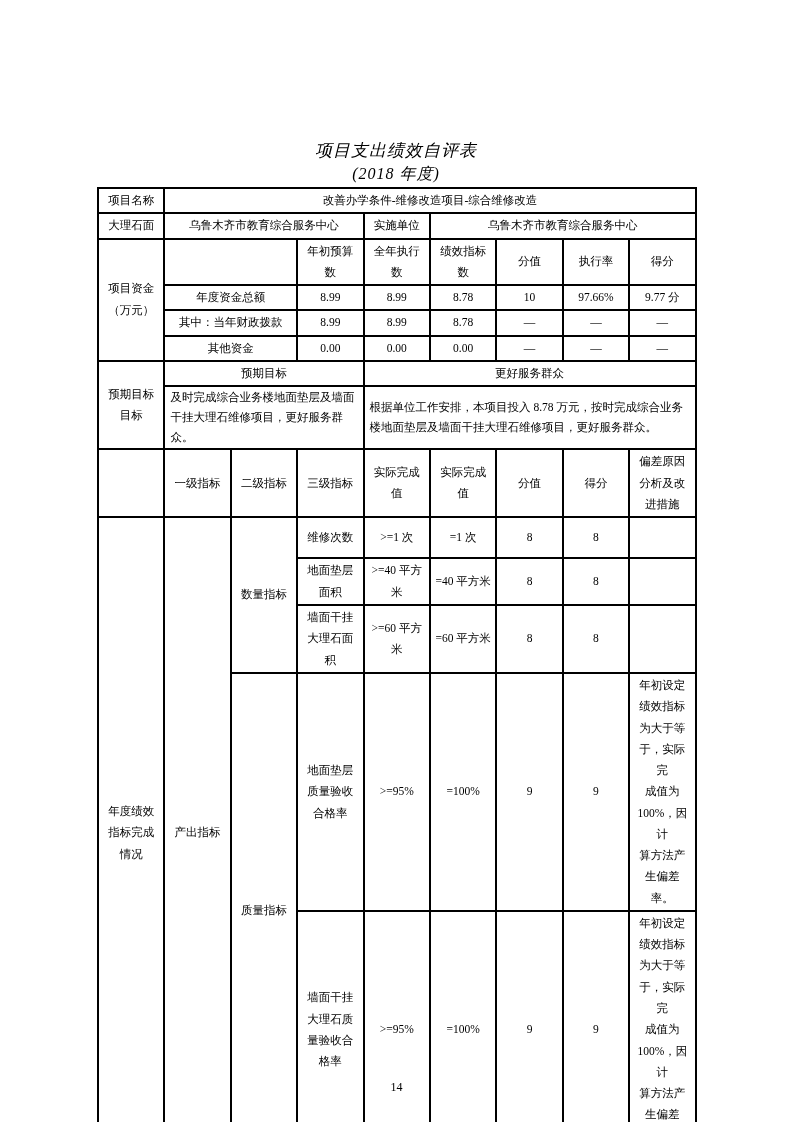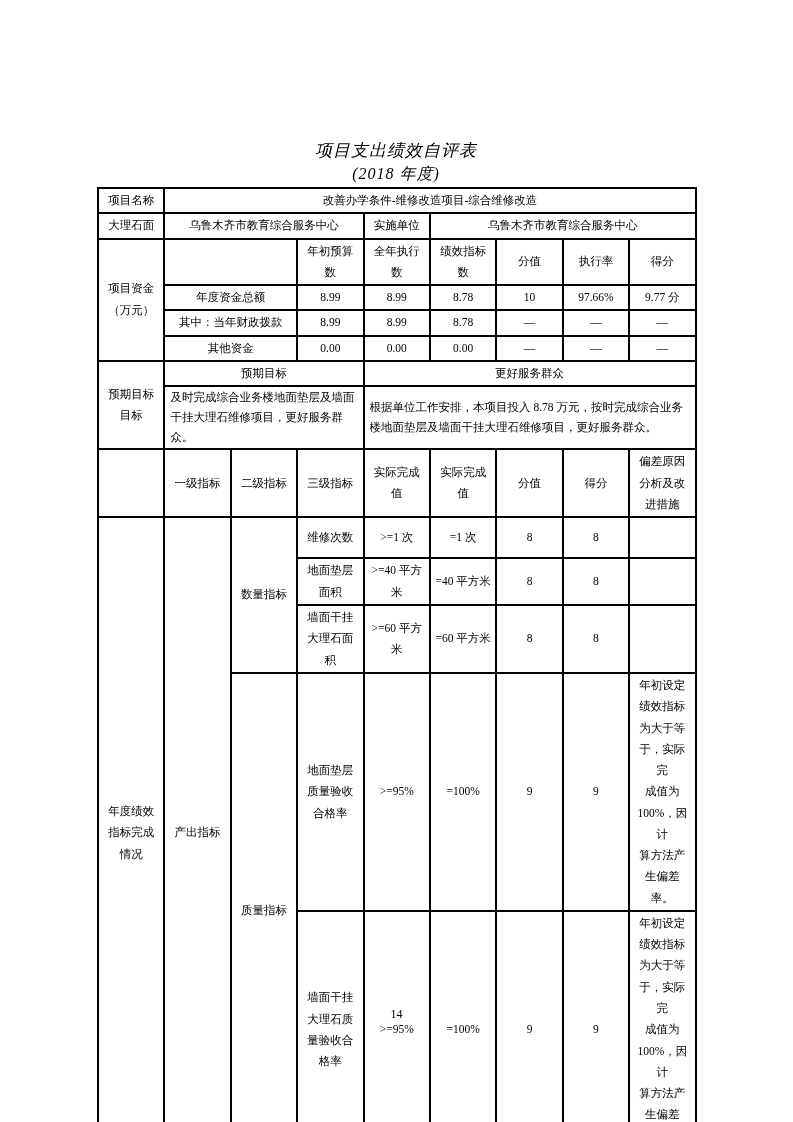--- a/index.html
+++ b/index.html
@@ -29,21 +29,21 @@
     white-space:pre-line;
     word-break:break-all;
     overflow:hidden;
   }
   .tbl td.goal-text{
     text-align:left;
     line-height:1.72;
     padding:1px 5px;
   }
   .page-number{
-    position:absolute;top:1007px;left:0;width:100%;
+    position:absolute;top:1080px;left:0;width:100%;
     text-align:center;font-size:12px;
   }
 </style>
 </head>
 <body>
 
 <div class="page">
 
   <div class="doc-header">
     <h1 class="doc-title">项目支出绩效自评表</h1>

